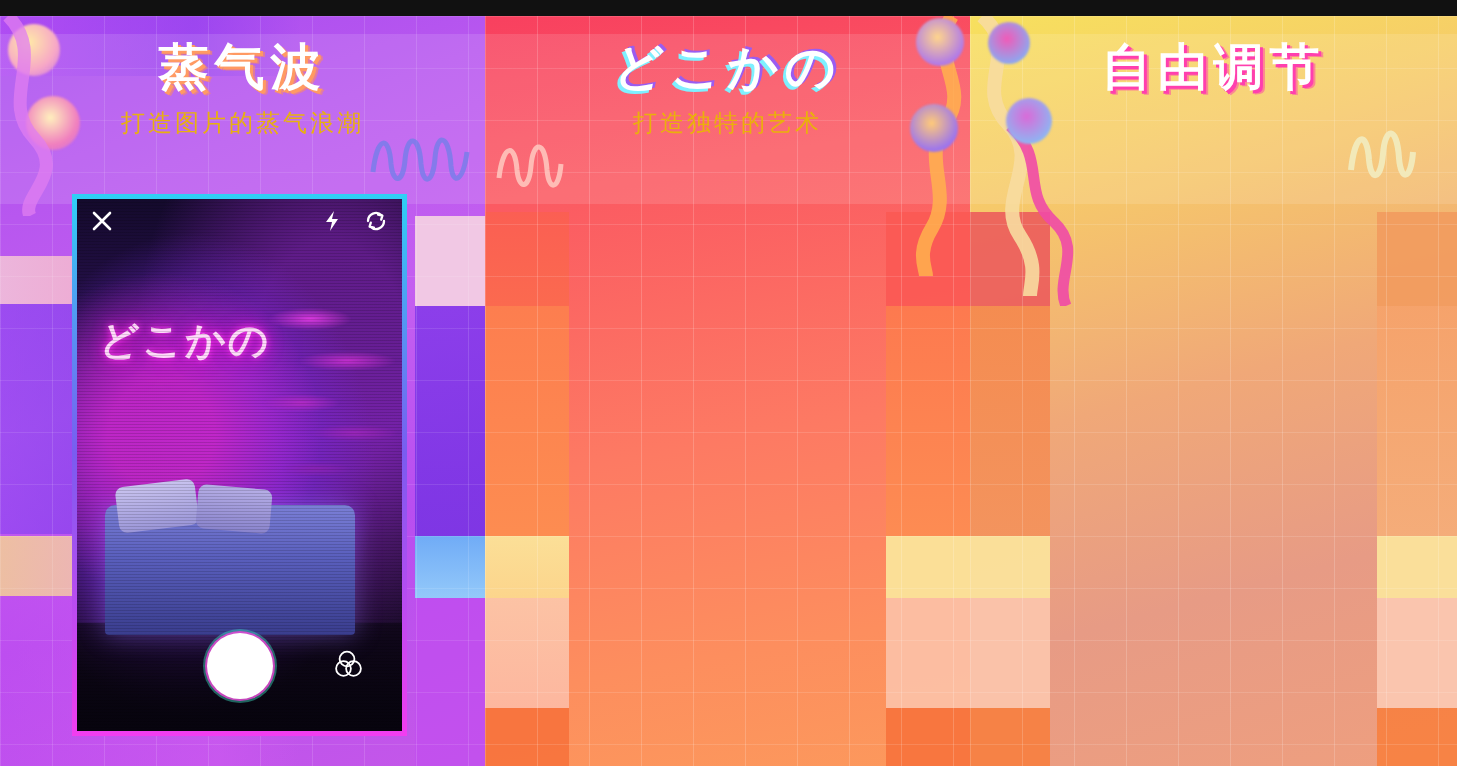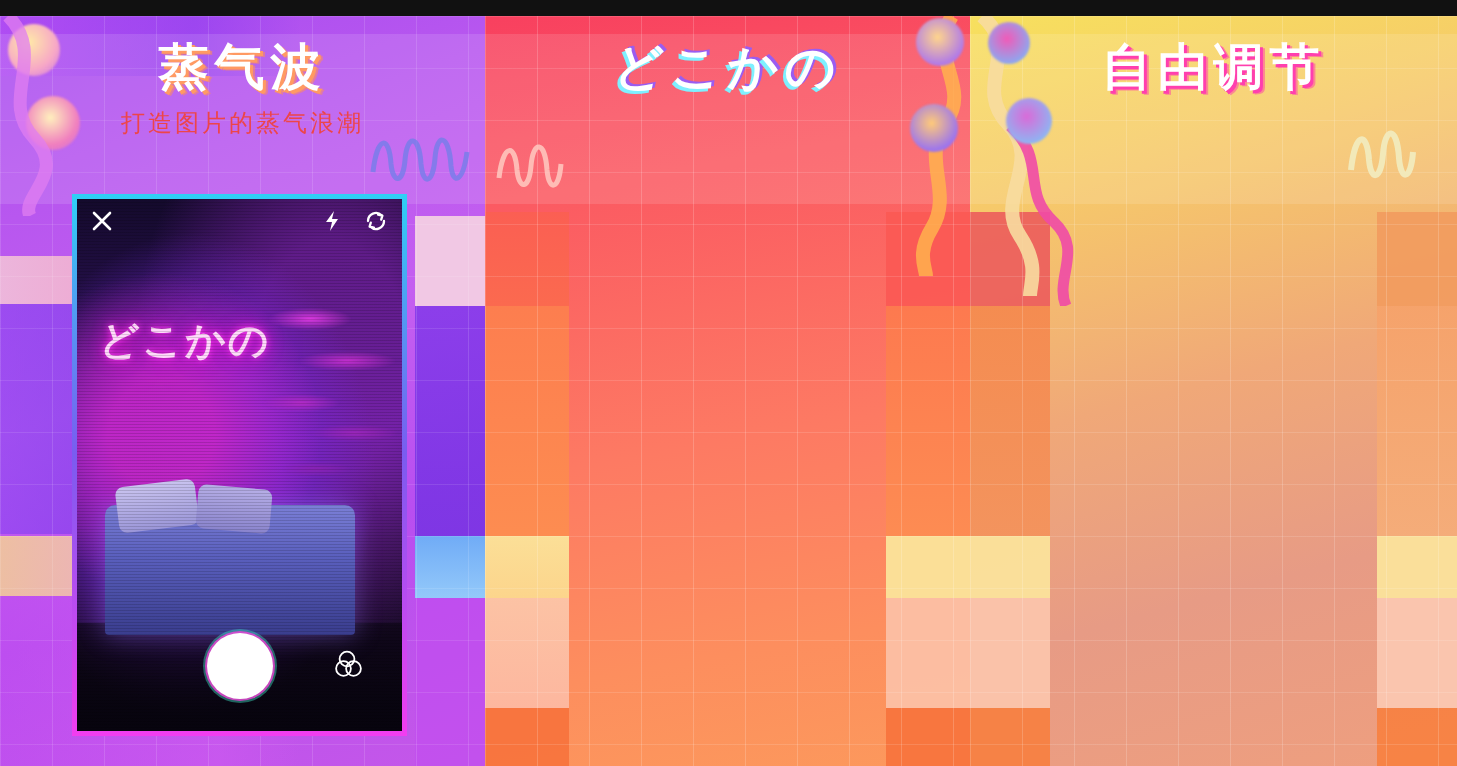--- a/index.html
+++ b/index.html
@@ -47,21 +47,21 @@
 
   
   .head { position: absolute; left: 0; right: 0; top: 22px; text-align: center; z-index: 6; }
   .title {
     font-size: 50px; font-weight: 700; letter-spacing: 6px; color: #fff;
     line-height: 1.18;
   }
   .t1 { text-shadow: 3px 3px 0 #ff9a63, 5px 4px 0 rgba(255,140,90,.55); }
   .t2 { text-shadow: -3px 3px 0 #7ef0ff, 3px -2px 0 #9b5cf0; }
   .t3 { text-shadow: 3px 3px 0 #ff3fae, 5px 4px 0 rgba(255,60,170,.5); }
-  .subtitle { margin-top: 10px; font-size: 24px; color: #ef4444; letter-spacing: 3px; opacity: .97; }
+  .subtitle { margin-top: 10px; font-size: 24px; color: #eab308; letter-spacing: 3px; opacity: .97; }
 
   
   .phone { position: absolute; z-index: 8; }
   .phone1 { left: 72px; top: 178px; width: 335px; height: 542px; padding: 5px;
             background: linear-gradient(180deg,#2fd0f5 0%,#7a5cf0 48%,#f23df0 100%); }
   .screen { position: relative; width: 100%; height: 100%; overflow: hidden; background: #0a0812; }
 
   
   .cam-scene { position: absolute; inset: 0;
     background:
@@ -211,20 +211,21 @@
         <path d="M176 0 C150 40 196 70 170 106 C144 142 178 176 156 212 C140 238 150 252 150 260" stroke="#ffb24d" stroke-width="14" fill="none" opacity=".85"></path>
       </svg>
     <div class="blob" style="right:6px;top:2px;width:48px;height:48px;background:radial-gradient(circle at 45% 40%,#ffd58c,#b07ae8 70%,rgba(150,110,230,.3));"></div>
     <div class="blob" style="right:12px;top:88px;width:48px;height:48px;background:radial-gradient(circle at 45% 40%,#ffca79,#9b74ee 70%,rgba(140,100,230,.3));"></div>
     <svg class="deco" style="left:10px;top:100px;width:110px;height:80px" viewBox="0 0 110 80">
         <path d="M4 62 C8 28 20 26 22 54 C24 74 34 74 36 50 C38 24 50 24 52 54 C54 76 64 74 66 48" stroke="#ffd0c6" stroke-width="5" fill="none" opacity=".8"></path>
       </svg>
 
     <div class="head">
       <div class="title t2">どこかの</div>
+      <div class="subtitle">打造独特的艺术</div>
     </div>
 
   </div>
 
   <div class="panel p3">
     <div class="bg bg3"></div>
     <div class="bands">
       <div class="band" style="top:196px;height:94px;left:0;width:80px;background:#ec5c5c;opacity:.9"></div>
       <div class="band" style="top:290px;height:230px;left:0;width:80px;background:linear-gradient(180deg,#f5874d,#f4925a);opacity:.9"></div>
       <div class="band" style="top:520px;height:62px;left:0;width:80px;background:#fbe39b;opacity:.95"></div>

